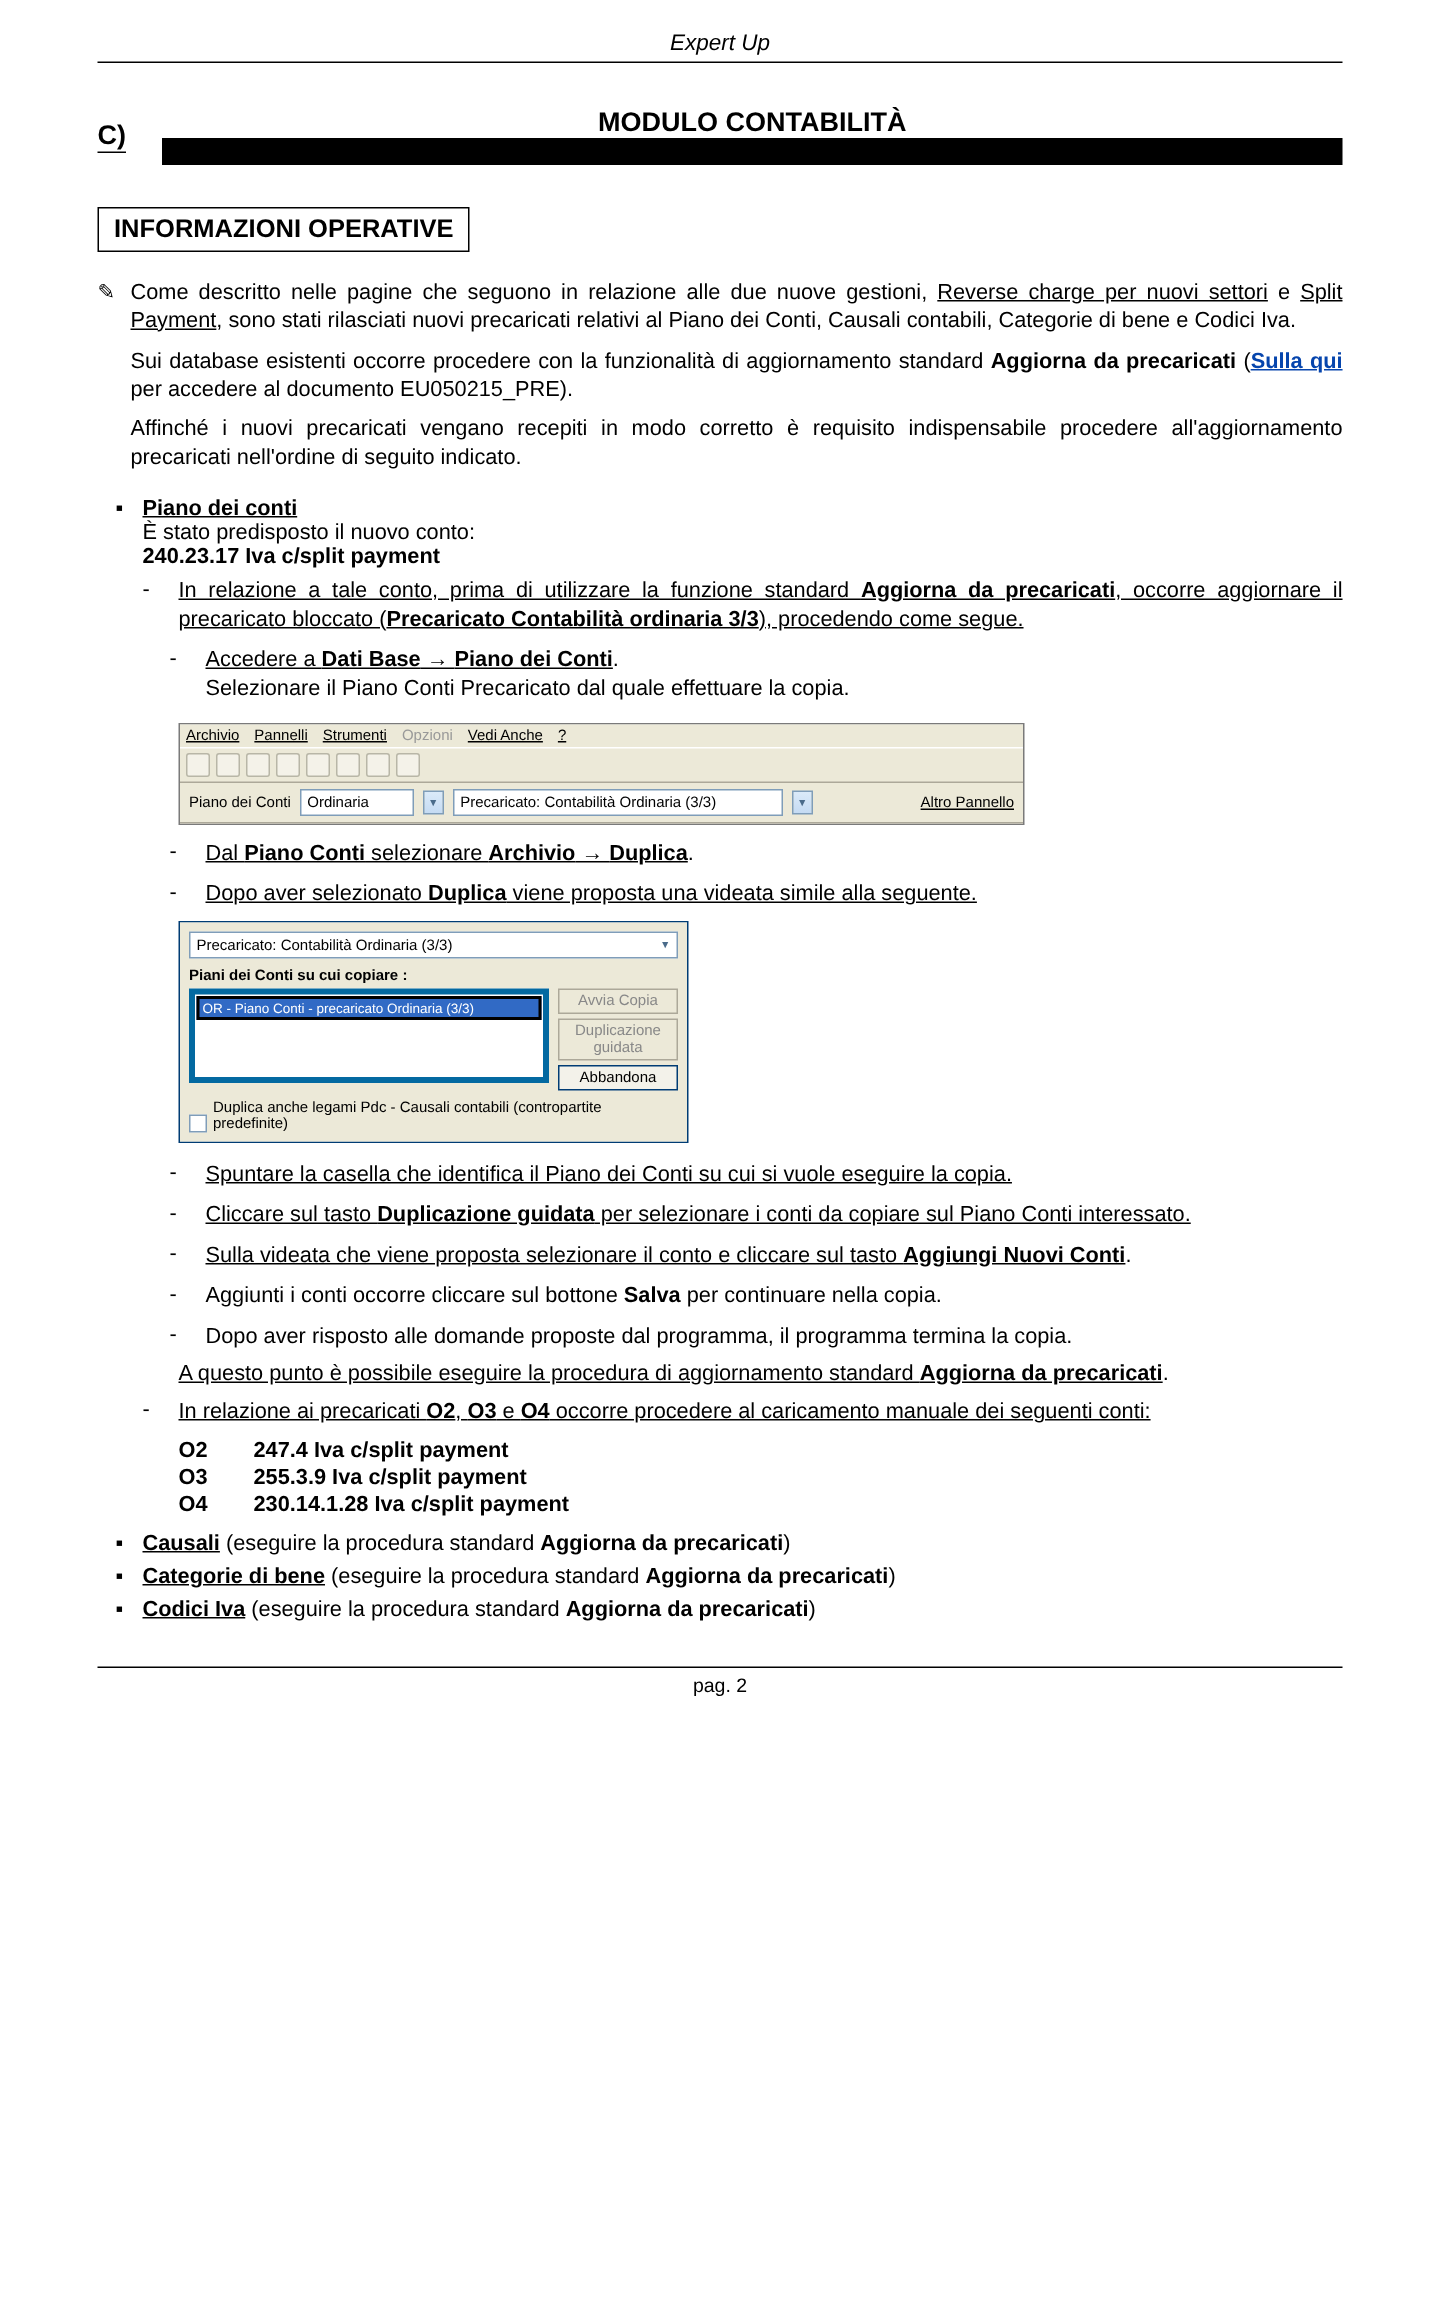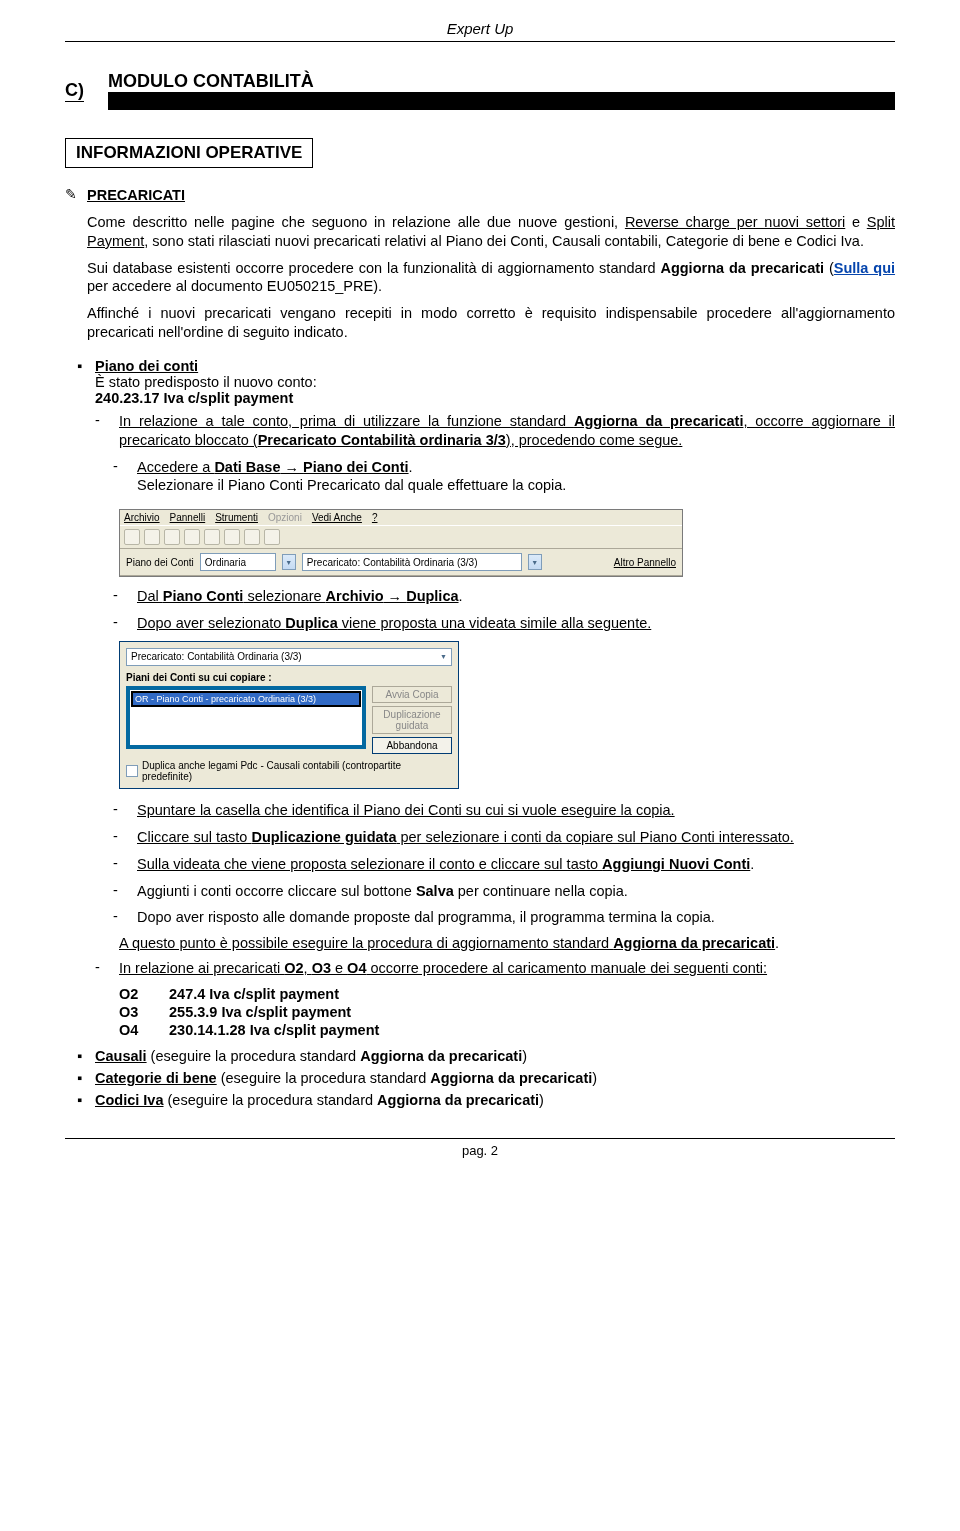--- a/index.html
+++ b/index.html
@@ -34,20 +34,21 @@
   }
   .section-c-line .label-c {
     border-bottom:1px solid #000;
     margin-right:24px;
   }
   .section-c-line .label-modulo {
     flex:1;
     border-bottom:18px solid #000;
     padding-bottom:2px;
     line-height:1;
+    text-align:center;
   }
   .section-info {
     border:1px solid #000;
     display:inline-block;
     padding:4px 10px;
     font-weight:bold;
     font-size:17px;
     margin:14px 0 18px 0;
   }
   .pencil {
@@ -150,21 +151,21 @@
     flex:1; background:#fff; border:4px solid #0369a1; height:63px;
     font-size:9px; padding:1px;
   }
   .dlg-list .hi { background:#316ac5; color:#fff; padding:1px 2px; display:block; border:2px solid #000; }
   .dlg-btns { display:flex; flex-direction:column; gap:3px; }
   .dlg-btn {
     background:#ece9d8; border:1px solid #aca899; width:80px;
     padding:2px 4px; font-size:10px; text-align:center; color:#888;
   }
   .dlg-btn.active { color:#000; border:1px solid #003c74; background:#f3f2ea; }
-  .dlg-chk { display:flex; align-items:center; gap:4px; margin-top:6px; font-size:10px; }
+  .dlg-chk { display:flex; align-items:flex-end; gap:4px; margin-top:6px; font-size:10px; }
   .dlg-chk .box { width:12px; height:12px; background:#fff; border:1px solid #7f9db9; flex-shrink:0; }
   .dlg-chk .cl { line-height:1.1; }
   .footer {
     border-top:1px solid #000;
     text-align:center;
     font-size:13px;
     padding-top:4px;
     margin-top:30px;
   }
 </style>
@@ -179,21 +180,20 @@
       <span class="label-c">C)</span>
       <span class="label-modulo">MODULO CONTABILITÀ</span>
     </div>
   </div>
 
   <div class="section-info">INFORMAZIONI OPERATIVE</div>
 
   <div class="block">
     <span class="pencil">✎</span>
     <div class="body">
-      <div class="para"><span class="b u">PRECARICATI</span></div>
       <div class="para">
         <span>Come descritto nelle pagine che seguono in relazione alle due nuove gestioni, </span><span class="u">Reverse charge per nuovi settori</span><span> e </span><span class="u">Split Payment</span><span>, sono stati rilasciati nuovi precaricati relativi al Piano dei Conti, Causali contabili, Categorie di bene e Codici Iva.</span>
       </div>
       <div class="para">
         <span>Sui database esistenti occorre procedere con la funzionalità di aggiornamento standard </span><span class="b">Aggiorna da precaricati</span><span> (</span><span class="link">Sulla qui</span><span> per accedere al documento EU050215_PRE).</span>
       </div>
       <div class="para">Affinché i nuovi precaricati vengano recepiti in modo corretto è requisito indispensabile procedere all'aggiornamento precaricati nell'ordine di seguito indicato.</div>
     </div>
   </div>
 

